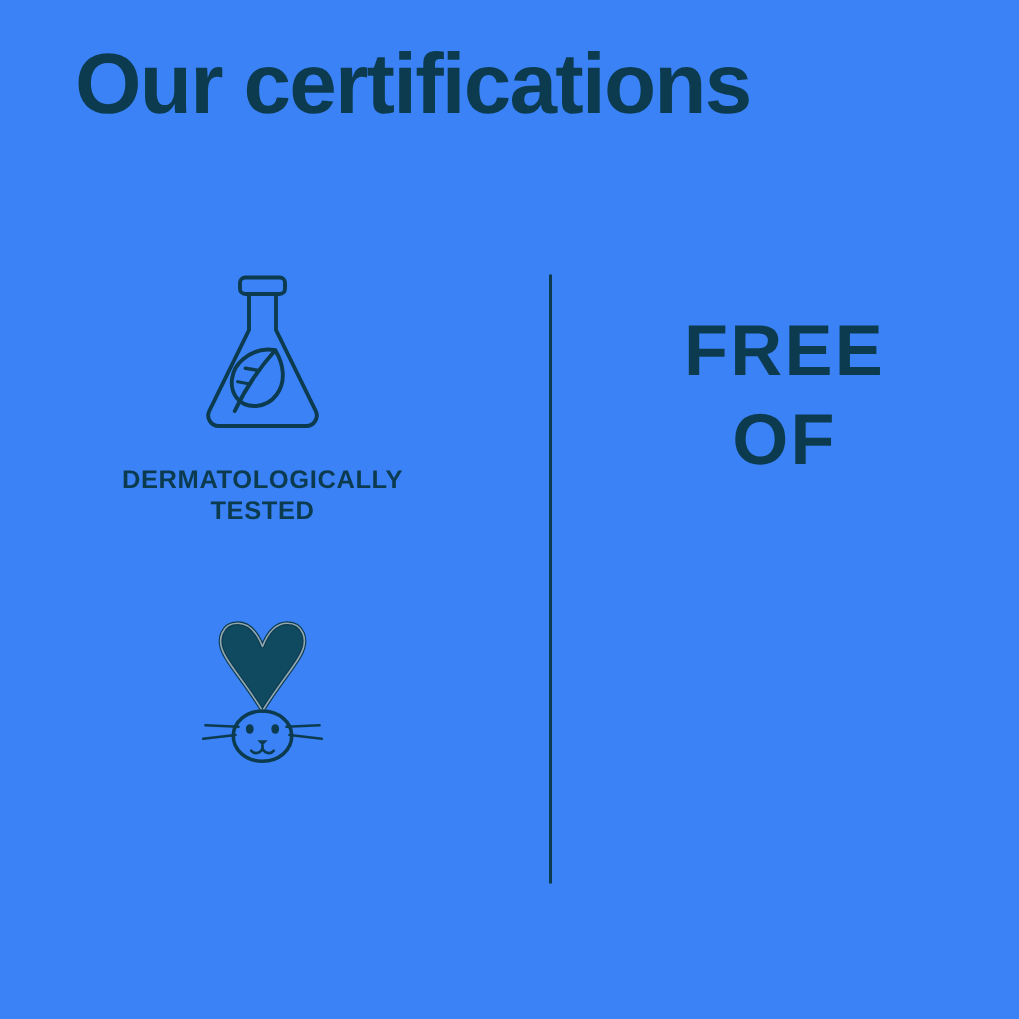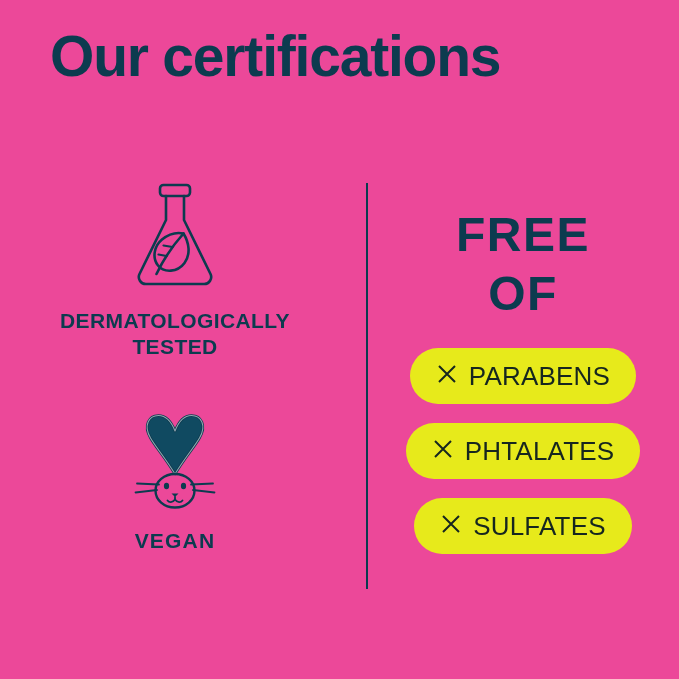--- a/index.html
+++ b/index.html
@@ -12,21 +12,21 @@
     background: #d6dfe9;
     font-family: "Liberation Sans", sans-serif;
     overflow: hidden;
     position: relative;
     -webkit-font-smoothing: antialiased;
   }
 
   .page {
     position: absolute;
     inset: 0;
-    background: #ec4899;
+    background: #3b82f6;
   }
 
   
   .page-title {
     position: absolute;
     left: 50px;
     top: 27px;
     font-size: 57px;
     font-weight: 700;
     letter-spacing: -1.2px;
@@ -63,21 +63,21 @@
   .cert-block.derm { top: 0px; }
   .cert-block.vegan { top: 232px; }
 
   .cert-icon {
     display: block;
     margin: 0 auto;
   }
 
   .cert-label {
     margin-top: 14px;
-    font-size: 21px;
+    font-size: 17px;
     font-weight: 700;
     letter-spacing: 0.4px;
     color: #0c3b4f;
     line-height: 1.25;
     white-space: pre-line;
   }
   .cert-block.vegan .cert-label {
     margin-top: 12px;
     letter-spacing: 1.2px;
   }
@@ -204,55 +204,24 @@
           <path d="M56 87.5 C53.5 91 50 90.5 48.5 88.5" stroke="#0c3b4f" stroke-width="1.8" fill="none" stroke-linecap="round"></path>
           <path d="M56 87.5 C58.5 91 62 90.5 63.5 88.5" stroke="#0c3b4f" stroke-width="1.8" fill="none" stroke-linecap="round"></path>
 
           <path d="M40 72.5 L18 71.5" stroke="#0c3b4f" stroke-width="1.8" stroke-linecap="round"></path>
           <path d="M38 78 L16.5 80.5" stroke="#0c3b4f" stroke-width="1.8" stroke-linecap="round"></path>
 
           <path d="M72 72.5 L94 71.5" stroke="#0c3b4f" stroke-width="1.8" stroke-linecap="round"></path>
           <path d="M74 78 L95.5 80.5" stroke="#0c3b4f" stroke-width="1.8" stroke-linecap="round"></path>
         </svg>
       </span>
-      <div class="cert-label">VEGAN</div>
     </div>
 
   </div>
 
   <div class="right-col">
 
     <div class="free-of">FREE
 OF</div>
 
-    <div class="pill-list">
-
-      <div class="pill">
-        <span class="pill-x">
-          <svg width="22" height="22" viewBox="0 0 22 22" fill="none" xmlns="http://www.w3.org/2000/svg">
-            <path d="M3 3 L19 19 M19 3 L3 19" stroke="#16261f" stroke-width="2" stroke-linecap="butt"></path>
-          </svg>
-        </span>
-        <span class="pill-text">PARABENS</span>
-      </div>
-
-      <div class="pill">
-        <span class="pill-x">
-          <svg width="22" height="22" viewBox="0 0 22 22" fill="none" xmlns="http://www.w3.org/2000/svg">
-            <path d="M3 3 L19 19 M19 3 L3 19" stroke="#16261f" stroke-width="2" stroke-linecap="butt"></path>
-          </svg>
-        </span>
-        <span class="pill-text">PHTALATES</span>
-      </div>
-
-      <div class="pill">
-        <span class="pill-x">
-          <svg width="22" height="22" viewBox="0 0 22 22" fill="none" xmlns="http://www.w3.org/2000/svg">
-            <path d="M3 3 L19 19 M19 3 L3 19" stroke="#16261f" stroke-width="2" stroke-linecap="butt"></path>
-          </svg>
-        </span>
-        <span class="pill-text">SULFATES</span>
-      </div>
-
-    </div>
   </div>
 
 </div>
 
 </body></html>

